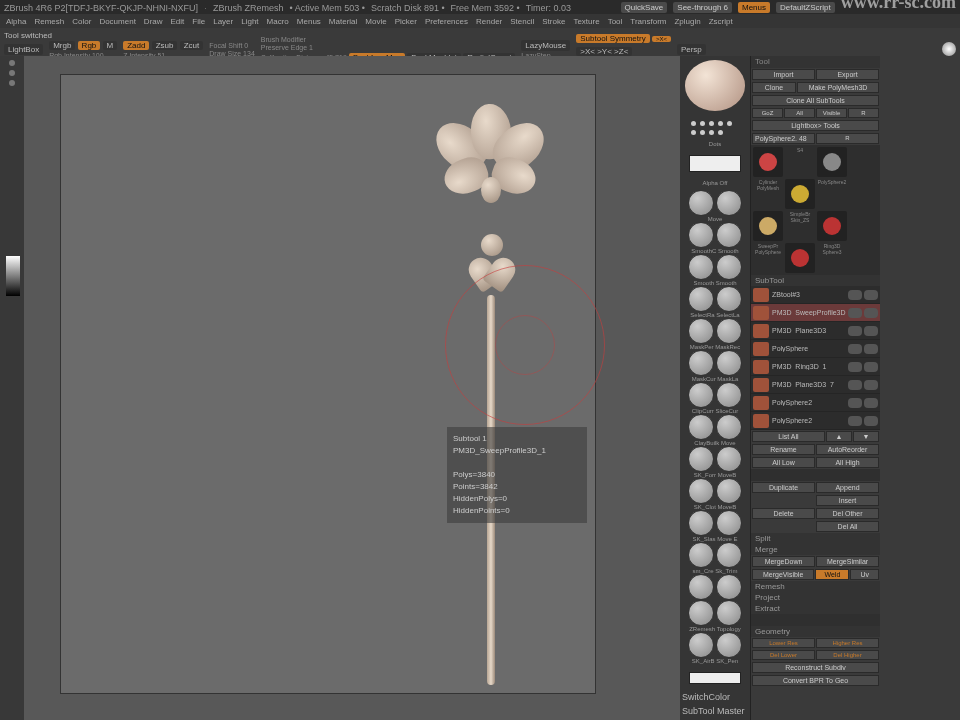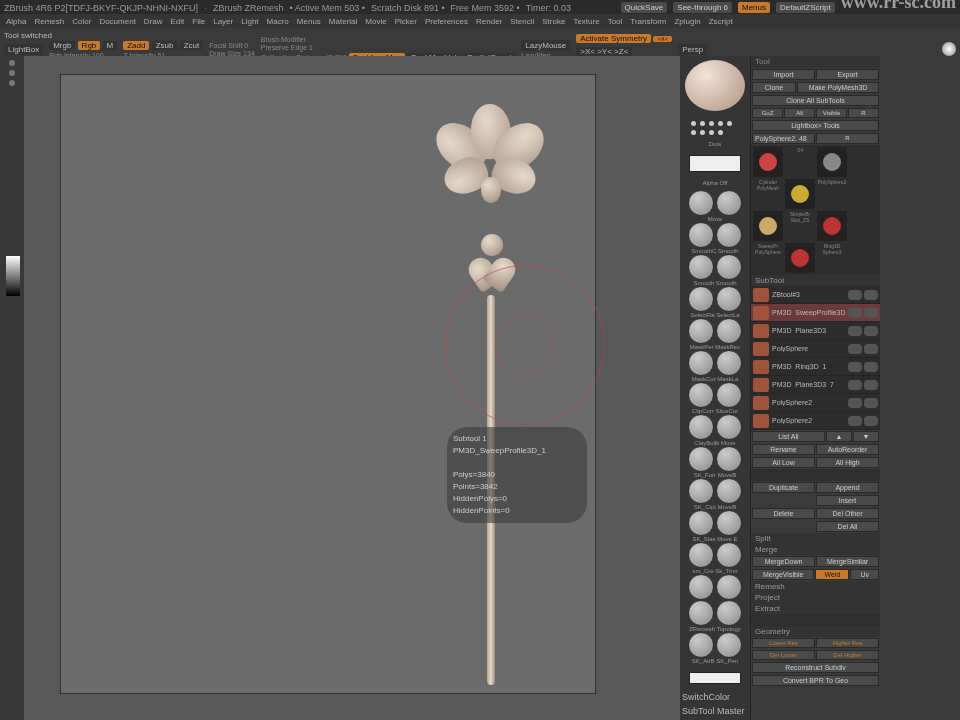--- a/index.html
+++ b/index.html
@@ -57,21 +57,21 @@
 
 
 .sublist { background: #2c2c2c; max-height: 180px; overflow: hidden; }
 .sublist .item { display: flex; align-items: center; height: 18px; padding: 0 2px; border-bottom: 1px solid #252525; }
 .sublist .item .iconsm { width: 16px; height: 14px; background: #a0523a; border-radius: 2px; margin-right: 3px; }
 .sublist .item .nm { flex: 1; font-size: 7px; color: #bbb; overflow: hidden; white-space: nowrap; }
 .sublist .item .eye { width: 14px; height: 10px; background: #555; border-radius: 4px; margin-left: 2px; }
 .sublist .item.sel { background: #6b3a3a; }
 
 
-.infopanel { position: absolute; right: 8px; bottom: 170px; width: 140px; background: rgba(60,60,60,.6); color: #ccc; font-size: 8px; padding: 6px; line-height: 12px; border-radius: 20px; }
+.infopanel { position: absolute; right: 8px; bottom: 170px; width: 140px; background: rgba(60,60,60,.6); color: #ccc; font-size: 8px; padding: 6px; line-height: 12px; }
 
 
 .ring { position: absolute; right: -10px; top: 190px; width: 160px; height: 160px; border: 1px solid rgba(200,60,60,.6); border-radius: 50%; pointer-events: none; }
 .ring2 { position: absolute; right: 40px; top: 240px; width: 60px; height: 60px; border: 1px solid rgba(200,60,60,.4); border-radius: 50%; pointer-events: none; }
 
 
 .obj { position: absolute; left: 360px; top: 34px; width: 140px; height: 540px; pointer-events: none; }
 .flower { position: absolute; top: 0; left: 20px; width: 100px; height: 120px; }
 .petal { position: absolute; width: 40px; height: 55px; background: radial-gradient(ellipse at 40% 30%, #e8dacb, #a89586); border-radius: 60% 60% 50% 50%; }
 .p1 { top: 10px; left: 0; transform: rotate(-50deg); }
@@ -163,21 +163,21 @@
     <div><span class="label">Calibration Distance 45.719</span>
          <span class="tag oj">BackfaceMas</span>
          <span class="tag dk">BackMaskInt</span>
          <span class="tag dk">RadialCount</span></div>
   </div>
   <div class="col">
     <span class="tag dk">LazyMouse</span>
     <span class="label">LazyStep</span>
   </div>
   <div class="col">
-    <div><span class="tag oj">Activate Symmetry</span>
+    <div><span class="tag oj">Subtool Symmetry</span>
          <span class="tag oj" style="font-size:6px">&gt;X&lt;</span></div>
     <div><span class="tag dk">&gt;X&lt; &gt;Y&lt; &gt;Z&lt;</span></div>
     <span class="label">(R)</span>
   </div>
   <span class="tag dk">Persp</span>
   <span style="flex:1"></span>
   <span style="width:14px;height:14px;background:radial-gradient(#fff,#888);border-radius:50%"></span>
 </div>
 
 <div class="main">

